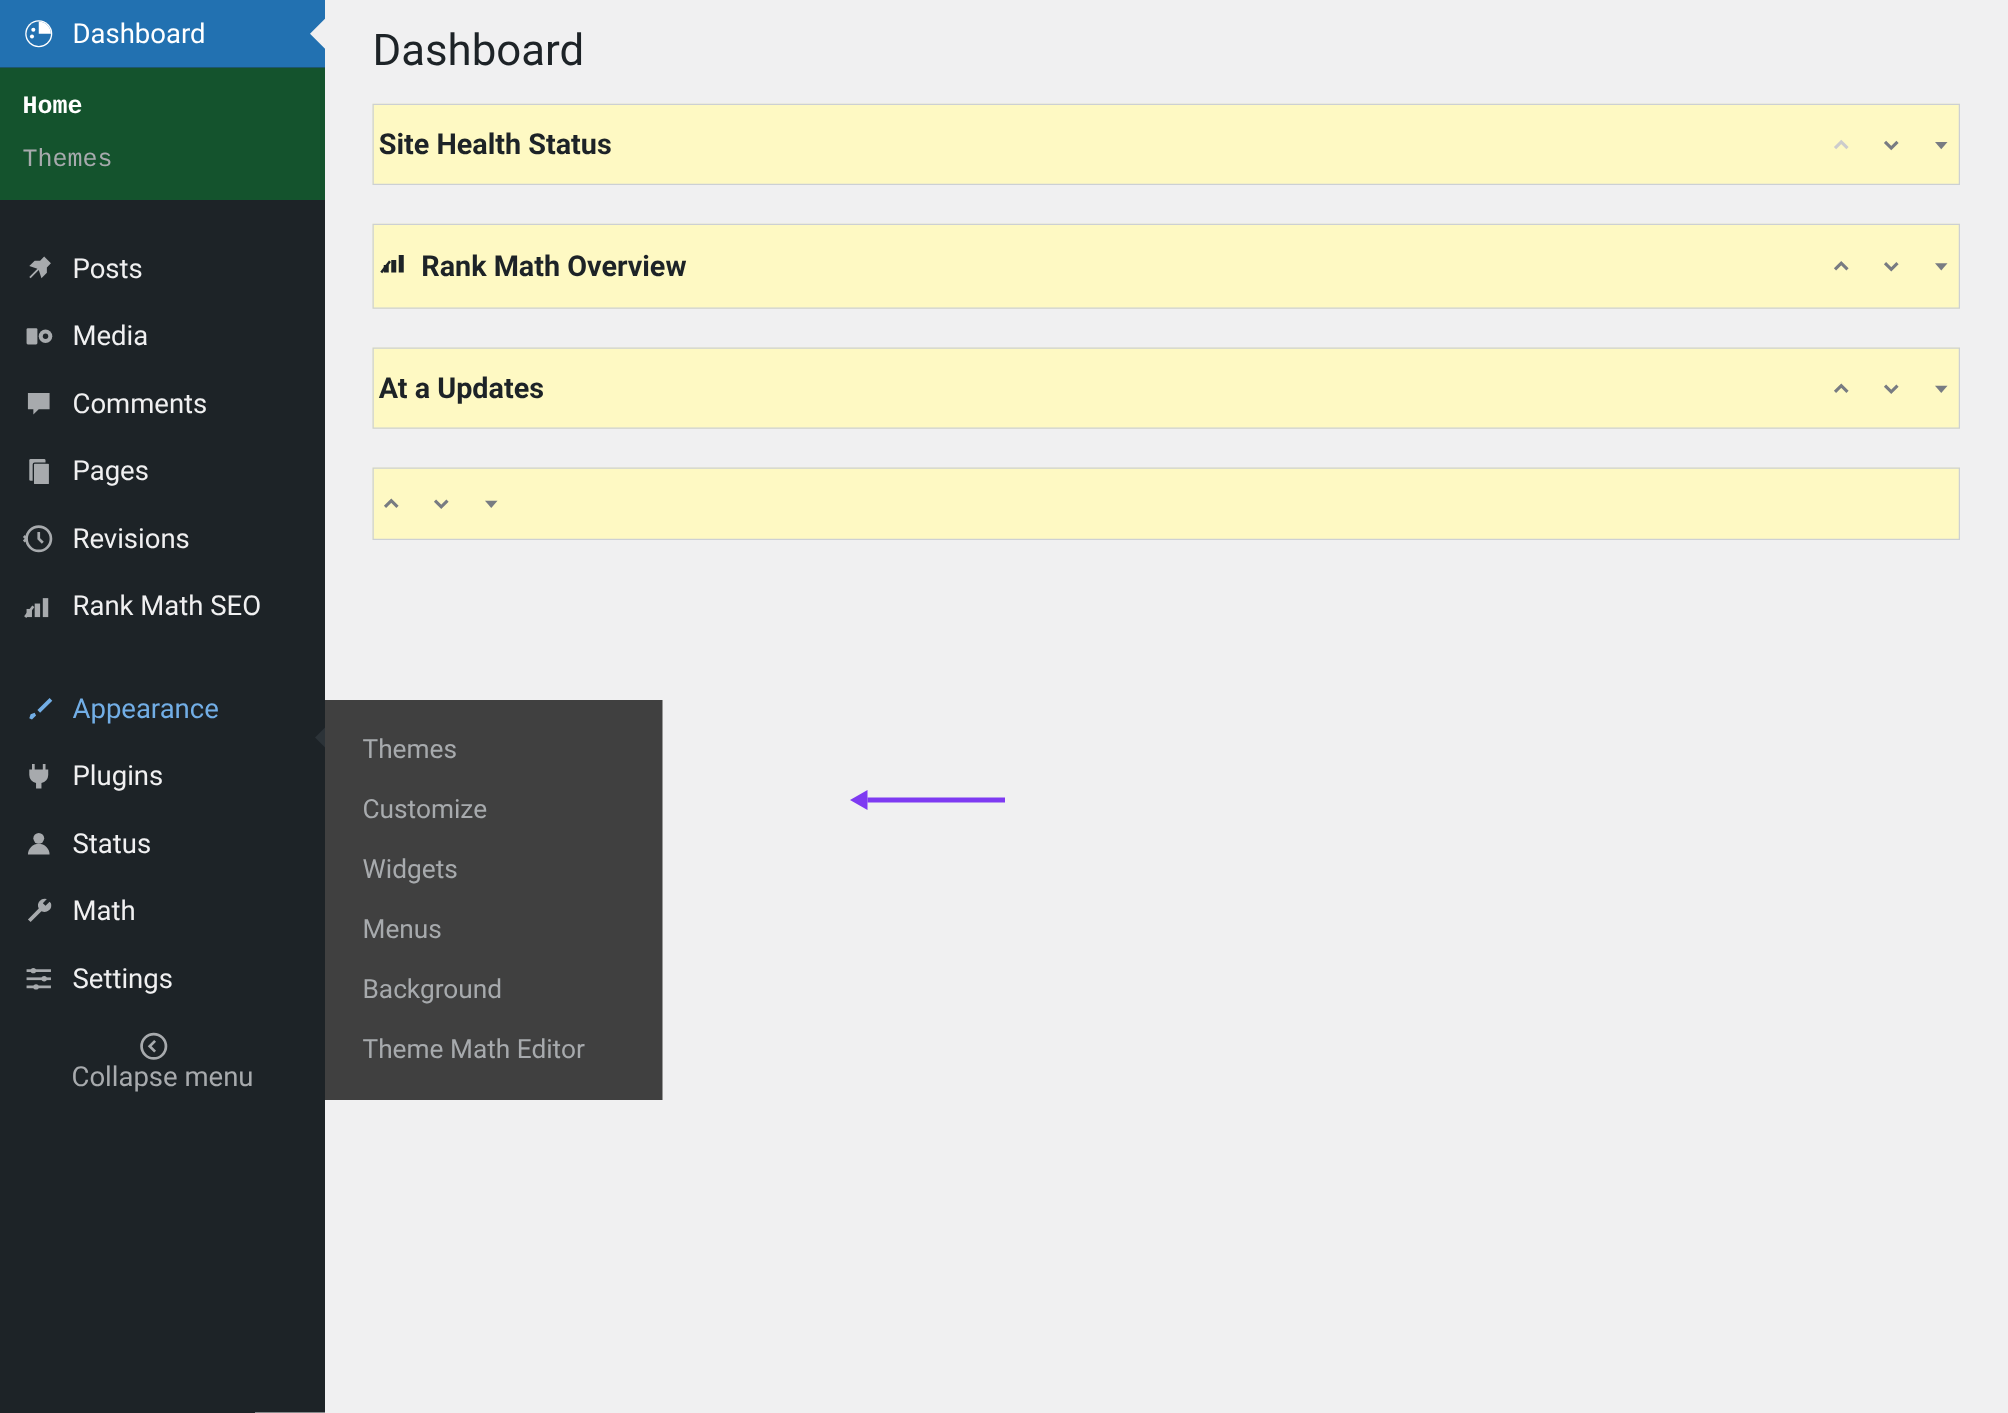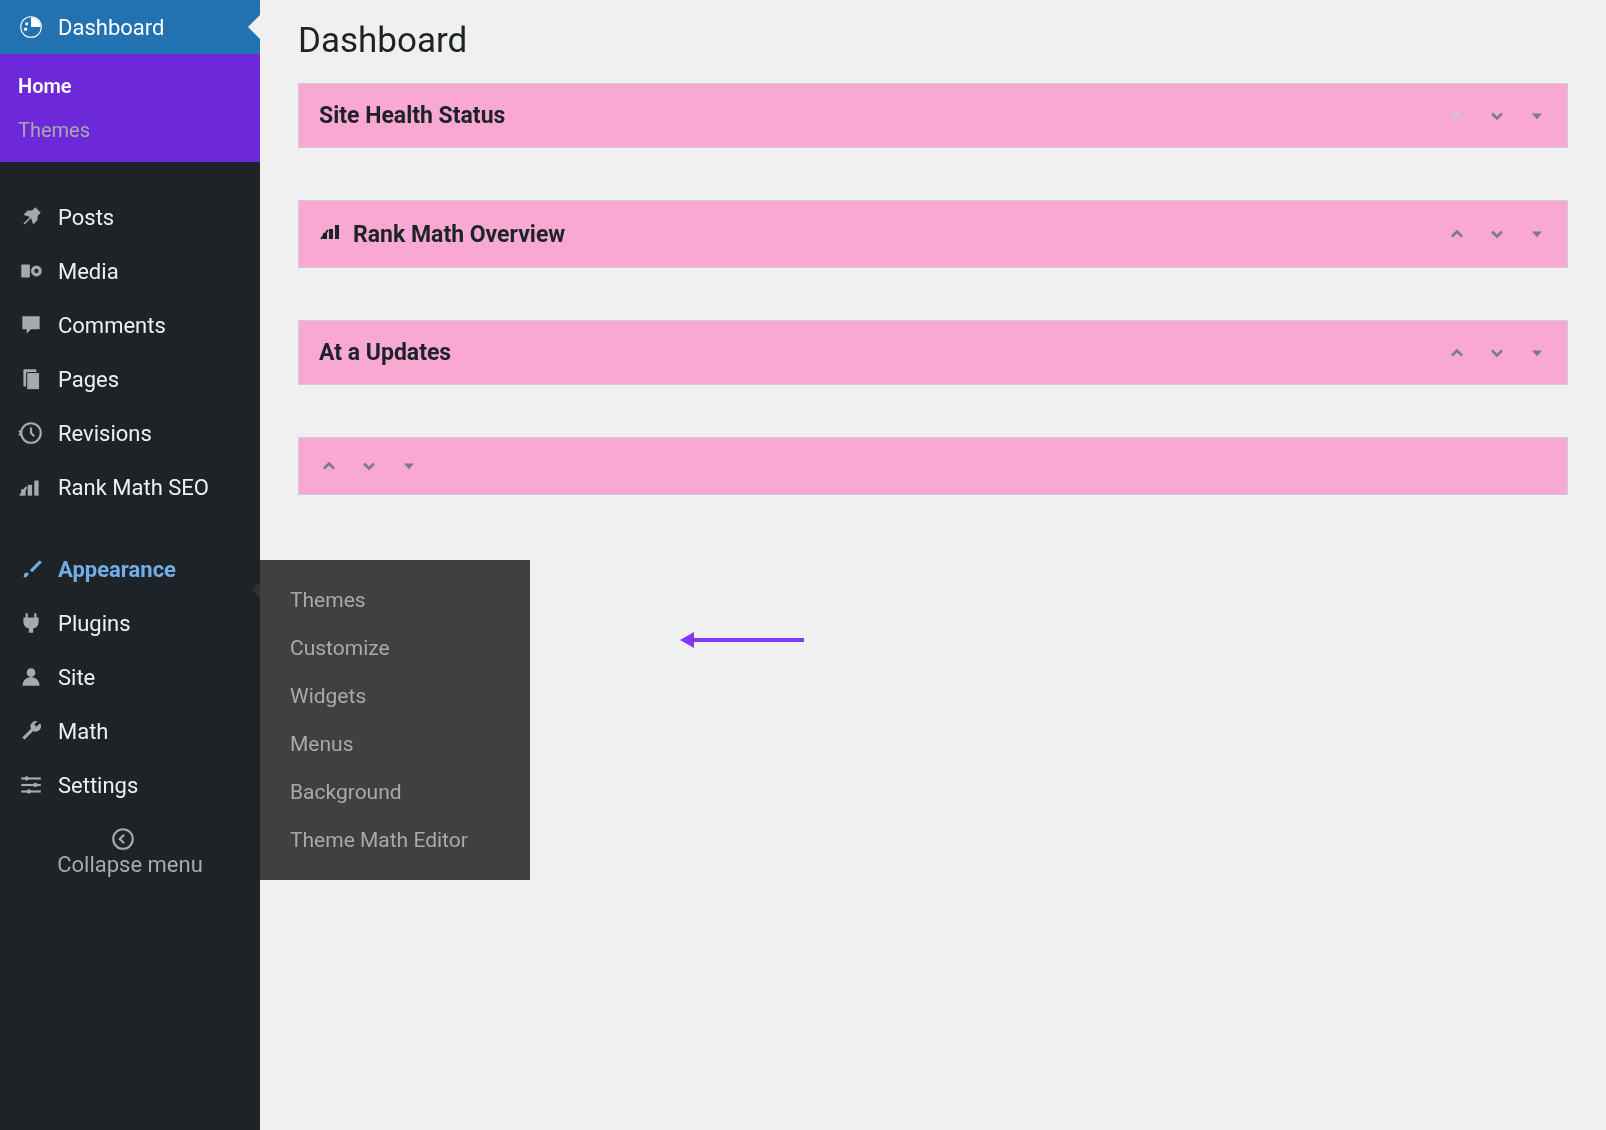--- a/index.html
+++ b/index.html
@@ -36,39 +36,39 @@
       position: absolute;
       right: 0;
       top: 50%;
       transform: translateY(-50%);
       border-top: 12px solid transparent;
       border-bottom: 12px solid transparent;
       border-right: 12px solid #f0f0f1;
     }
     .sidebar-item.highlighted {
       color: #72aee6;
-      font-weight: bold;
     }
     .sidebar-item.collapse {
       color: #a7aaad;
       flex-direction: column;
     }
     .sidebar-item .icon {
       width: 26px;
       height: 26px;
       margin-right: 14px;
       flex-shrink: 0;
       display: flex;
       align-items: center;
       justify-content: center;
     }
     .sidebar-item .icon svg { width: 26px; height: 26px; }
     .submenu {
-      background: #6d28d9;
+      background: #14532d;
       padding: 10px 0;
+      font-family: Liberation Mono, monospace;
     }
     .submenu-item {
       padding: 10px 18px 10px 18px;
       color: #f0f0f1;
       font-size: 20px;
       cursor: pointer;
     }
     .submenu-item.current {
       font-weight: 600;
       color: #fff;
@@ -106,26 +106,26 @@
       padding: 20px 38px;
       position: relative;
     }
     .page-title {
       font-size: 35px;
       font-weight: 400;
       color: #1d2327;
       margin-bottom: 22px;
     }
     .widget-box {
-      background: #f9a8d4;
+      background: #fef9c3;
       border: 1px solid #ccd0d4;
-      margin-bottom: 52px;
-      display: flex;
-      align-items: center;
-      padding: 18px 20px;
+      margin-bottom: 31px;
+      display: flex;
+      align-items: center;
+      padding: 18px 4px;
     }
     .widget-title {
       font-size: 23px;
       font-weight: 700;
       color: #1d2327;
       flex: 1;
       display: flex;
       align-items: center;
       gap: 10px;
     }
@@ -265,21 +265,21 @@
     <span>Plugins</span>
   </div>
 
   <div class="sidebar-item">
     <span class="icon">
       <svg viewBox="0 0 24 24" fill="#a7aaad">
           <circle cx="12" cy="8" r="4"></circle>
           <path d="M4 20a8 8 0 0116 0z"></path>
         </svg>
     </span>
-    <span>Site</span>
+    <span>Status</span>
   </div>
 
   <div class="sidebar-item">
     <span class="icon">
       <svg viewBox="0 0 24 24" fill="#a7aaad">
           <path d="M21 6a5 5 0 01-7 6l-8 8-2-2 8-8a5 5 0 016-7l-3 3 2 2 3-3z"></path>
         </svg>
     </span>
     <span>Math</span>
   </div>

